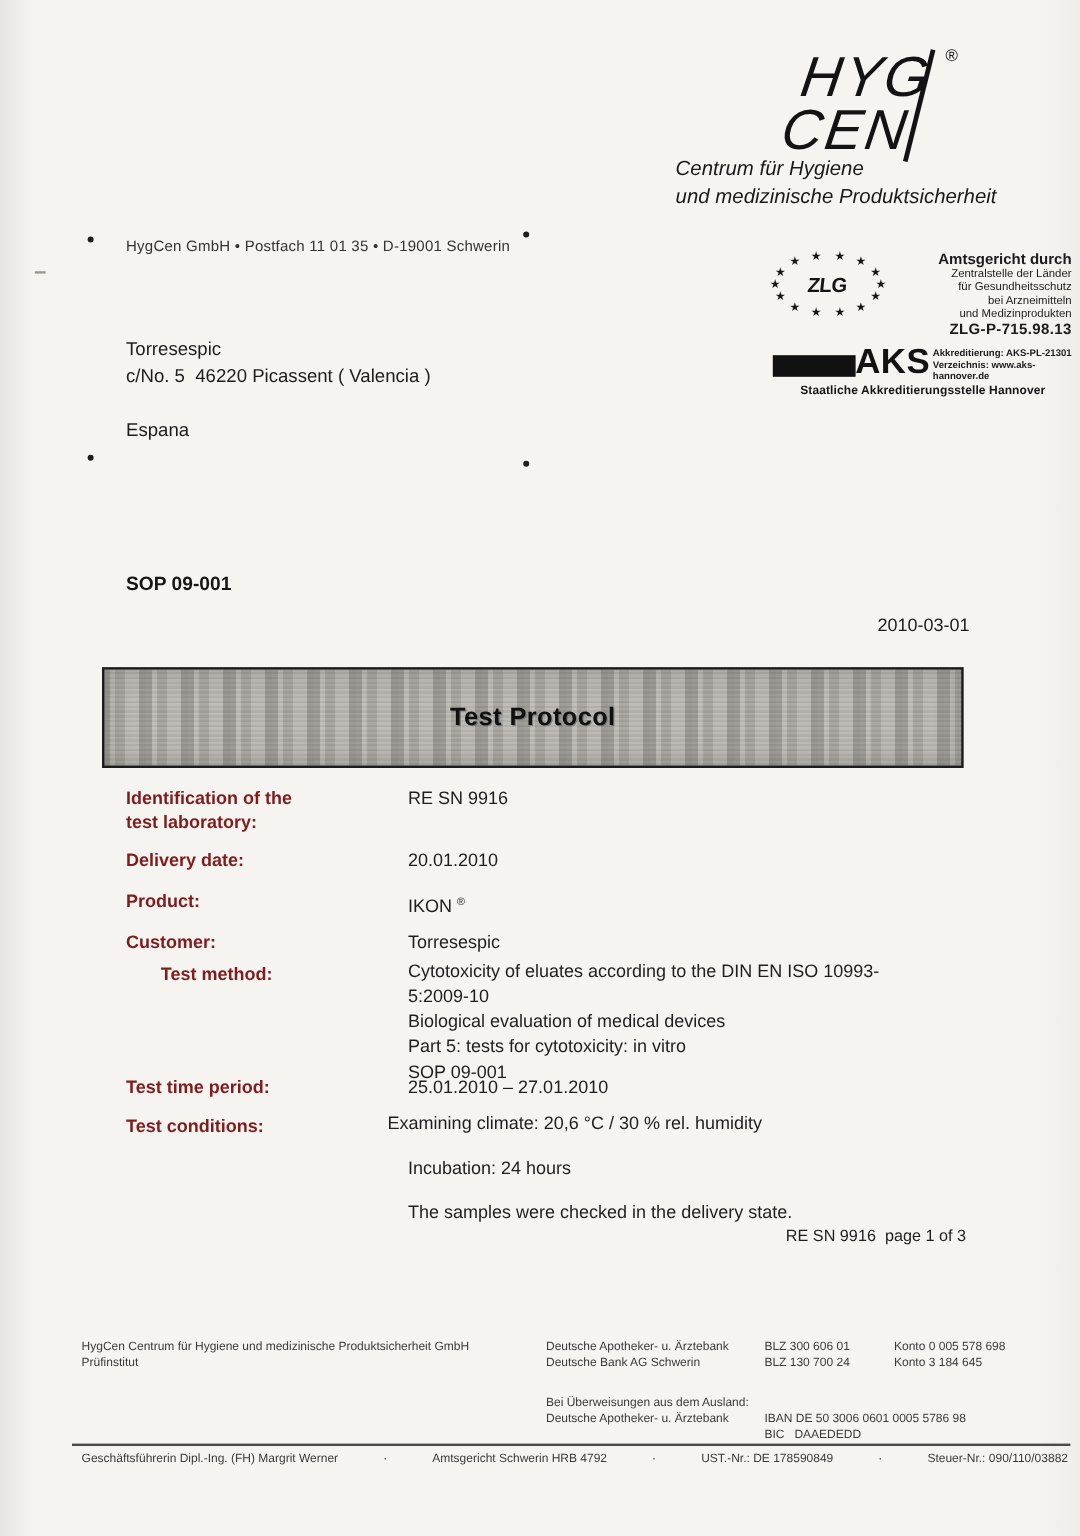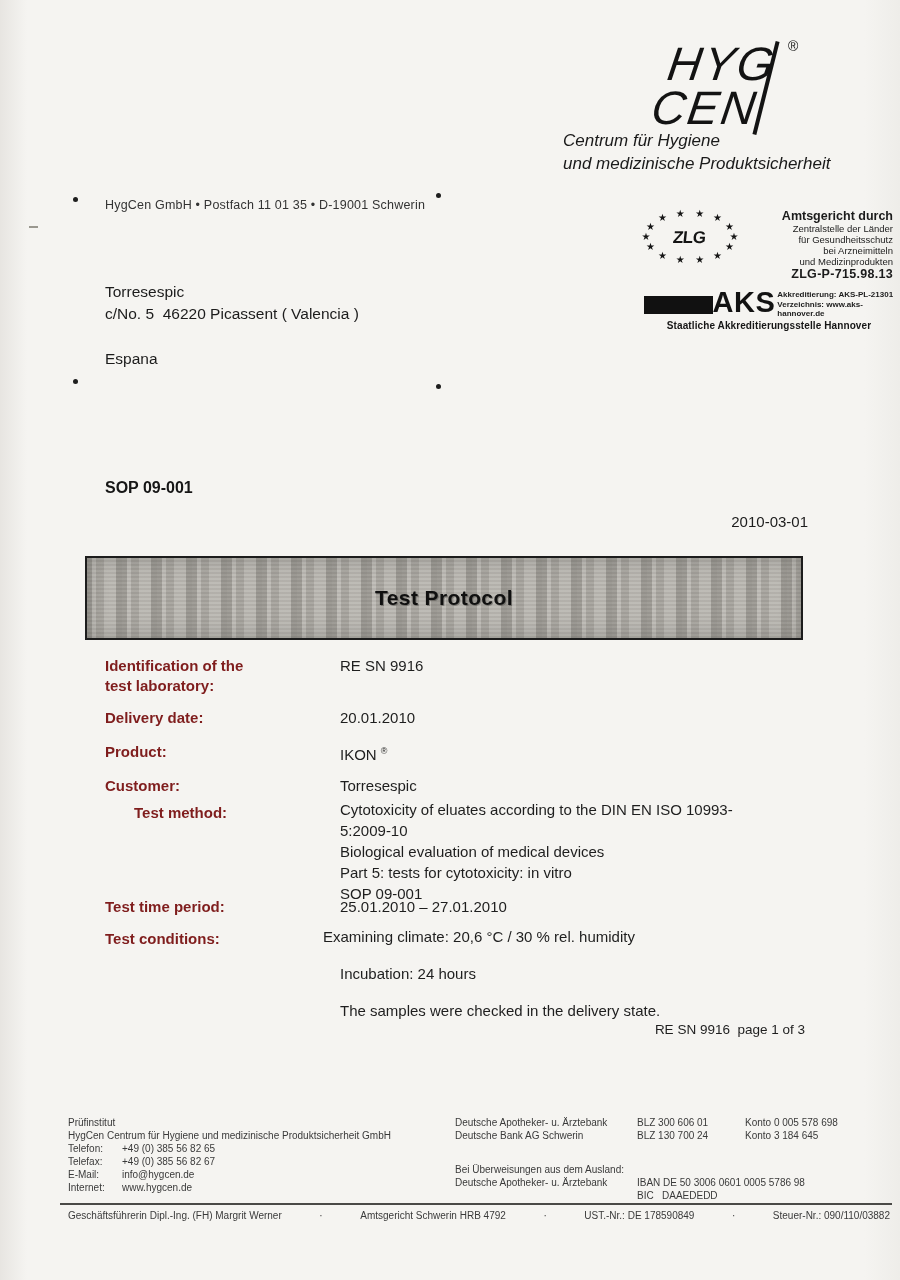--- a/index.html
+++ b/index.html
@@ -177,32 +177,22 @@
 <div class="abs lbl" style="left:105px;top:929px;">Test conditions:</div>
 <div class="abs val" style="left:323px;top:926px;">Examining climate: 20,6 °C / 30 % rel. humidity</div>
 <div class="abs val" style="left:340px;top:963px;">Incubation: 24 hours</div>
 <div class="abs val" style="left:340px;top:1000px;">The samples were checked in the delivery state.</div>
 
 <div class="abs pageref" style="left:590px;top:1022px;width:215px;text-align:right;">
   <span>RE SN 9916</span>&nbsp;&nbsp;<span>page 1 of 3</span>
 </div>
 
 <div class="abs ft" style="left:68px;top:1116px;width:380px;">
+  <div>HygCen Centrum für Hygiene und medizinische Produktsicherheit GmbH</div>
   <div>Prüfinstitut</div>
-  <div>HygCen Centrum für Hygiene und medizinische Produktsicherheit GmbH</div>
-  <div class="ft-grid">
-    <span>Telefon:</span>
-    <span>+49 (0) 385 56 82 65</span>
-    <span>Telefax:</span>
-    <span>+49 (0) 385 56 82 67</span>
-    <span>E-Mail:</span>
-    <span>info@hygcen.de</span>
-    <span>Internet:</span>
-    <span>www.hygcen.de</span>
-  </div>
 </div>
 
 <div class="abs bank-grid" style="left:455px;top:1116px;width:440px;">
   <span>Deutsche Apotheker- u. Ärztebank</span>
   <span>BLZ 300 606 01</span>
   <span>Konto 0 005 578 698</span>
   <span>Deutsche Bank AG Schwerin</span>
   <span>BLZ 130 700 24</span>
   <span>Konto 3 184 645</span>
 </div>

